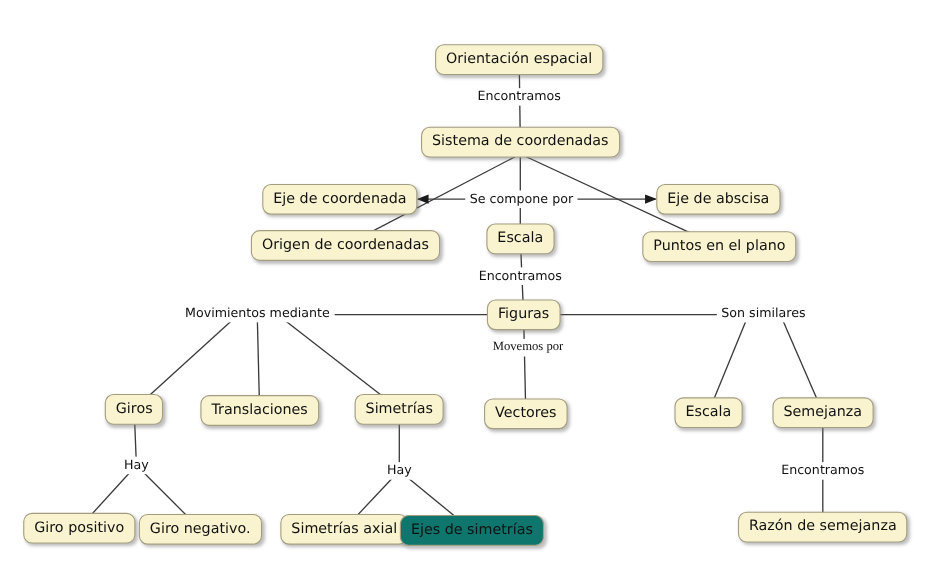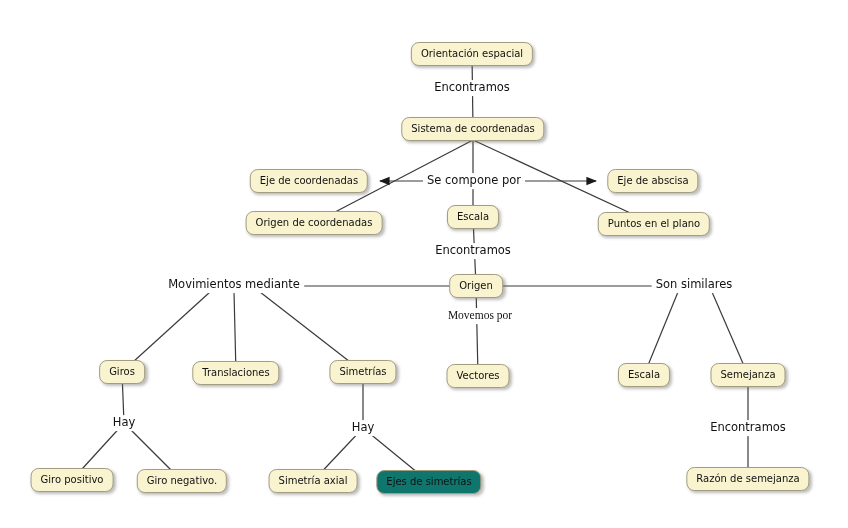--- a/index.html
+++ b/index.html
@@ -11,21 +11,21 @@
     overflow:hidden;
   }
   #edge-layer{position:absolute;left:0;top:0;width:848px;height:528px;}
   .node{
     position:absolute;
     transform:translate(-50%,-50%);
     background:#f9f4cf;
     border:1px solid #a39d80;
     border-radius:8px;
     padding:5px 9px;
-    font-size:10px;
+    font-size:13px;
     line-height:1.2;
     color:#111111;
     white-space:nowrap;
     text-align:center;
     box-shadow:2px 2px 3px rgba(110,110,110,0.45);
     cursor:default;
   }
   .link-label{
     position:absolute;
     transform:translate(-50%,-50%);
@@ -67,33 +67,33 @@
       <line x1="124" y1="423" x2="72" y2="480" stroke="#3a3a3a" stroke-width="1.2"></line>
       <line x1="124" y1="423" x2="182" y2="481" stroke="#3a3a3a" stroke-width="1.2"></line>
       <line x1="363" y1="372" x2="363" y2="428" stroke="#3a3a3a" stroke-width="1.2"></line>
       <line x1="363" y1="428" x2="313" y2="481" stroke="#3a3a3a" stroke-width="1.2"></line>
       <line x1="363" y1="428" x2="429" y2="482" stroke="#3a3a3a" stroke-width="1.2"></line>
       <line x1="748" y1="375" x2="748" y2="479" stroke="#3a3a3a" stroke-width="1.2"></line>
     </svg>
   <div id="node-layer">
       <div class="node" style="left: 472px; top: 54px; background: rgb(249, 244, 207); border-color: rgb(163, 157, 128);">Orientación espacial</div>
       <div class="node" style="left: 473px; top: 129px; background: rgb(249, 244, 207); border-color: rgb(163, 157, 128);">Sistema de coordenadas</div>
-      <div class="node" style="left: 309px; top: 181px; background: rgb(249, 244, 207); border-color: rgb(163, 157, 128);">Eje de coordenadas</div>
+      <div class="node" style="left: 309px; top: 181px; background: rgb(249, 244, 207); border-color: rgb(163, 157, 128);">Eje de coordenada</div>
       <div class="node" style="left: 653px; top: 181px; background: rgb(249, 244, 207); border-color: rgb(163, 157, 128);">Eje de abscisa</div>
       <div class="node" style="left: 314px; top: 223px; background: rgb(249, 244, 207); border-color: rgb(163, 157, 128);">Origen de coordenadas</div>
       <div class="node" style="left: 473px; top: 217px; background: rgb(249, 244, 207); border-color: rgb(163, 157, 128);">Escala</div>
       <div class="node" style="left: 654px; top: 224px; background: rgb(249, 244, 207); border-color: rgb(163, 157, 128);">Puntos en el plano</div>
-      <div class="node" style="left: 476px; top: 286px; background: rgb(249, 244, 207); border-color: rgb(163, 157, 128);">Origen</div>
+      <div class="node" style="left: 476px; top: 286px; background: rgb(249, 244, 207); border-color: rgb(163, 157, 128);">Figuras</div>
       <div class="node" style="left: 478px; top: 376px; background: rgb(249, 244, 207); border-color: rgb(163, 157, 128);">Vectores</div>
       <div class="node" style="left: 122px; top: 372px; background: rgb(249, 244, 207); border-color: rgb(163, 157, 128);">Giros</div>
       <div class="node" style="left: 236px; top: 373px; background: rgb(249, 244, 207); border-color: rgb(163, 157, 128);">Translaciones</div>
       <div class="node" style="left: 363px; top: 372px; background: rgb(249, 244, 207); border-color: rgb(163, 157, 128);">Simetrías</div>
       <div class="node" style="left: 72px; top: 480px; background: rgb(249, 244, 207); border-color: rgb(163, 157, 128);">Giro positivo</div>
       <div class="node" style="left: 182px; top: 481px; background: rgb(249, 244, 207); border-color: rgb(163, 157, 128);">Giro negativo.</div>
-      <div class="node" style="left: 313px; top: 481px; background: rgb(249, 244, 207); border-color: rgb(163, 157, 128);">Simetría axial</div>
+      <div class="node" style="left: 313px; top: 481px; background: rgb(249, 244, 207); border-color: rgb(163, 157, 128);">Simetrías axial</div>
       <div class="node" style="left: 429px; top: 482px; background: #0f766e; border-color: rgb(163, 157, 128);">Ejes de simetrías</div>
       <div class="node" style="left: 644px; top: 375px; background: rgb(249, 244, 207); border-color: rgb(163, 157, 128);">Escala</div>
       <div class="node" style="left: 748px; top: 375px; background: rgb(249, 244, 207); border-color: rgb(163, 157, 128);">Semejanza</div>
       <div class="node" style="left: 748px; top: 479px; background: rgb(249, 244, 207); border-color: rgb(163, 157, 128);">Razón de semejanza</div>
       <div class="link-label" style="left: 472px; top: 88px;">Encontramos</div>
       <div class="link-label" style="left: 474px; top: 181px;">Se compone por</div>
       <div class="link-label" style="left: 473px; top: 251px;">Encontramos</div>
       <div class="link-label" style="left: 234px; top: 285px;">Movimientos mediante</div>
       <div class="link-label" style="left: 694px; top: 285px;">Son similares</div>
       <div class="link-label" style="left: 480px; top: 316px; font-family: Liberation Serif, serif;">Movemos por</div>

